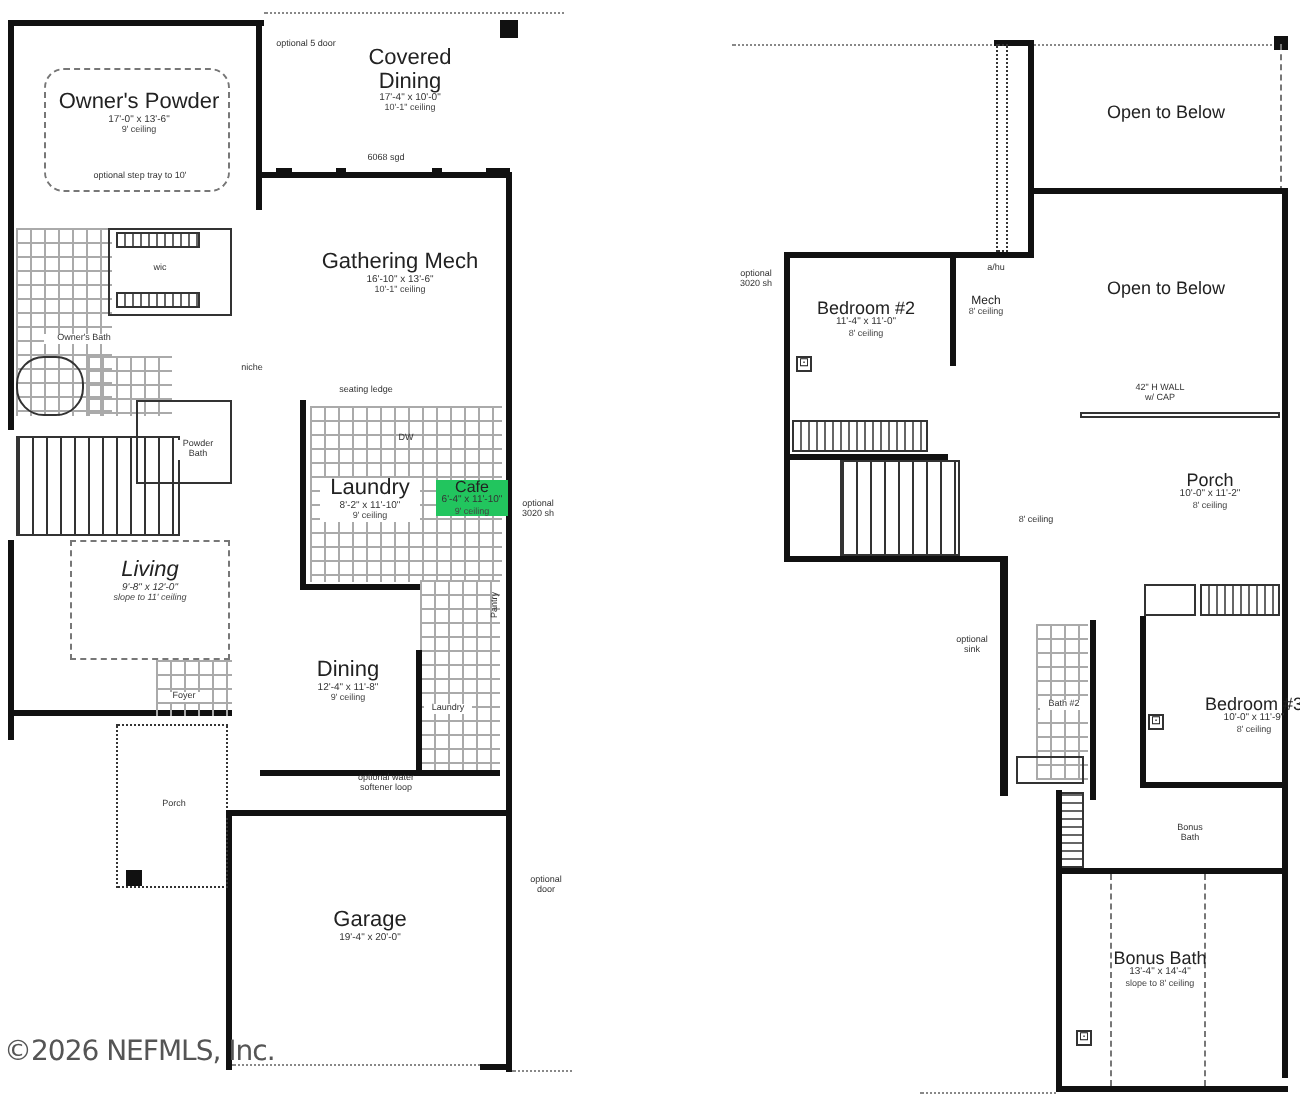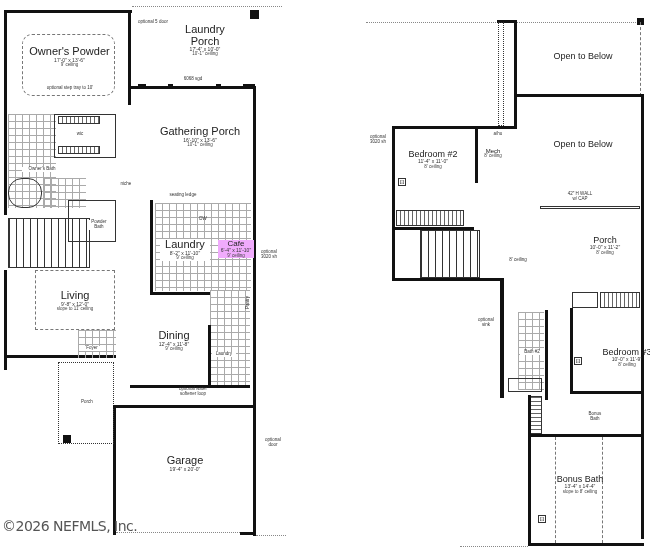--- a/index.html
+++ b/index.html
@@ -72,53 +72,53 @@
   <div class="dotted" style="left:256px;top:535px;width:30px;"></div>
 
   <div class="room" style="left:22px;top:46px;width:95px;">
     <span class="n">Owner's Powder</span>
     <span class="d">17'-0" x 13'-6"</span>
     <span class="c">9' ceiling</span>
   </div>
   <div class="note" style="left:40px;top:86px;width:60px;">optional step tray to 10'</div>
 
   <div class="room" style="left:150px;top:24px;width:110px;">
-    <span class="n" style="width:60px;margin:0 auto;">Laundry Porch</span>
+    <span class="n" style="width:60px;margin:0 auto;">Covered Dining</span>
     <span class="d">17'-4" x 10'-0"</span>
     <span class="c">10'-1" ceiling</span>
   </div>
   <div class="note" style="left:138px;top:20px;width:30px;">optional 5 door</div>
   <div class="note" style="left:178px;top:77px;width:30px;">6068 sgd</div>
 
   <div class="room" style="left:150px;top:126px;width:100px;">
-    <span class="n">Gathering Porch</span>
+    <span class="n">Gathering Mech</span>
     <span class="d">16'-10" x 13'-6"</span>
     <span class="c">10'-1" ceiling</span>
   </div>
 
   <div class="note" style="left:70px;top:132px;width:20px;">wic</div>
   <div class="note" style="left:22px;top:167px;width:40px;background:#fff;">Owner's Bath</div>
   <div class="note" style="left:88px;top:220px;width:22px;background:#fff;">Powder Bath</div>
   <div class="note" style="left:118px;top:182px;width:16px;">niche</div>
 
   <div class="note" style="left:168px;top:193px;width:30px;">seating ledge</div>
   <div class="room" style="left:160px;top:239px;width:50px;background:#fff;">
     <span class="n">Laundry</span>
     <span class="d">8'-2" x 11'-10"</span>
     <span class="c">9' ceiling</span>
   </div>
-  <div class="room" style="left:218px;top:240px;width:36px;background:#f0abfc;">
+  <div class="room" style="left:218px;top:240px;width:36px;background:#22c55e;">
     <span class="n" style="font-size:8px;">Cafe</span>
     <span class="d">6'-4" x 11'-10"</span>
     <span class="c">9' ceiling</span>
   </div>
   <div class="note" style="left:196px;top:217px;width:14px;">DW</div>
   <div class="note" style="left:258px;top:250px;width:22px;">optional 3020 sh</div>
 
-  <div class="room" style="left:40px;top:290px;width:70px;">
+  <div class="room" style="left:40px;top:280px;width:70px;font-style:italic;">
     <span class="n">Living</span>
     <span class="d">9'-8" x 12'-0"</span>
     <span class="c">slope to 11' ceiling</span>
   </div>
 
   <div class="room" style="left:144px;top:330px;width:60px;">
     <span class="n">Dining</span>
     <span class="d">12'-4" x 11'-8"</span>
     <span class="c">9' ceiling</span>
   </div>

